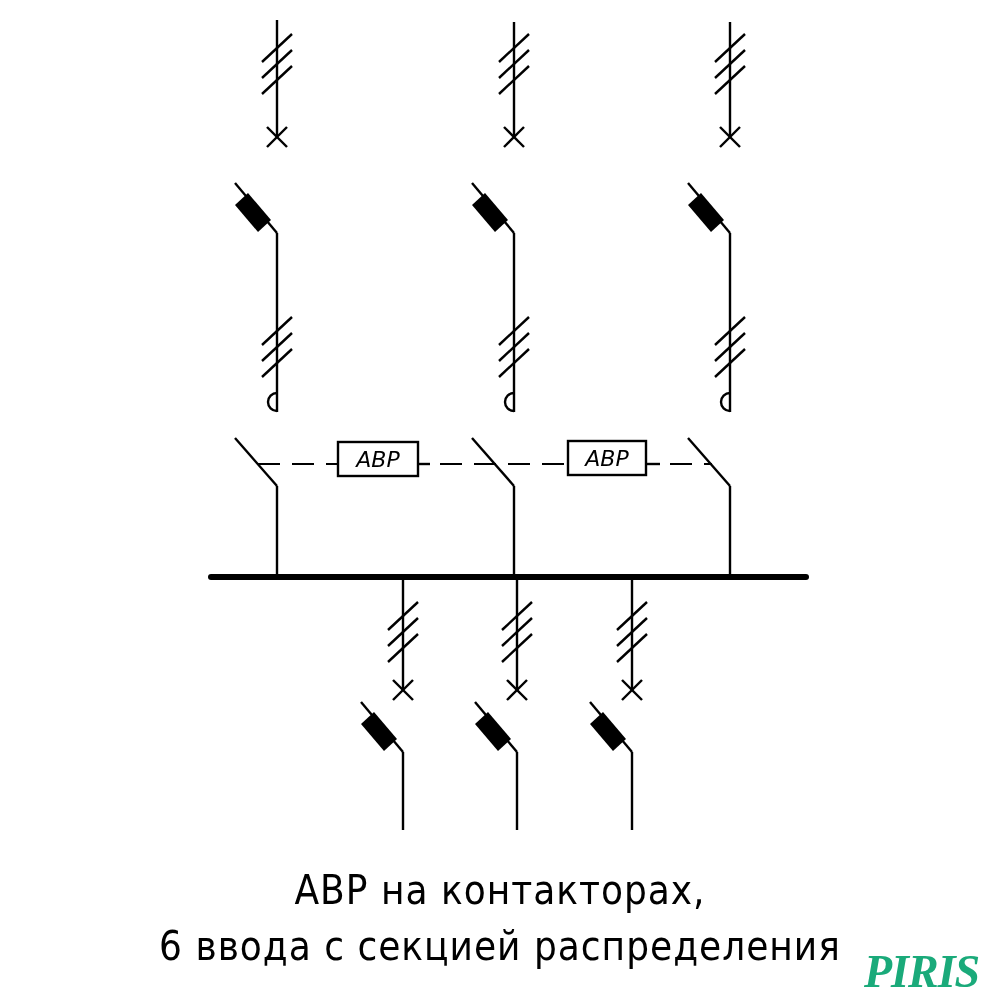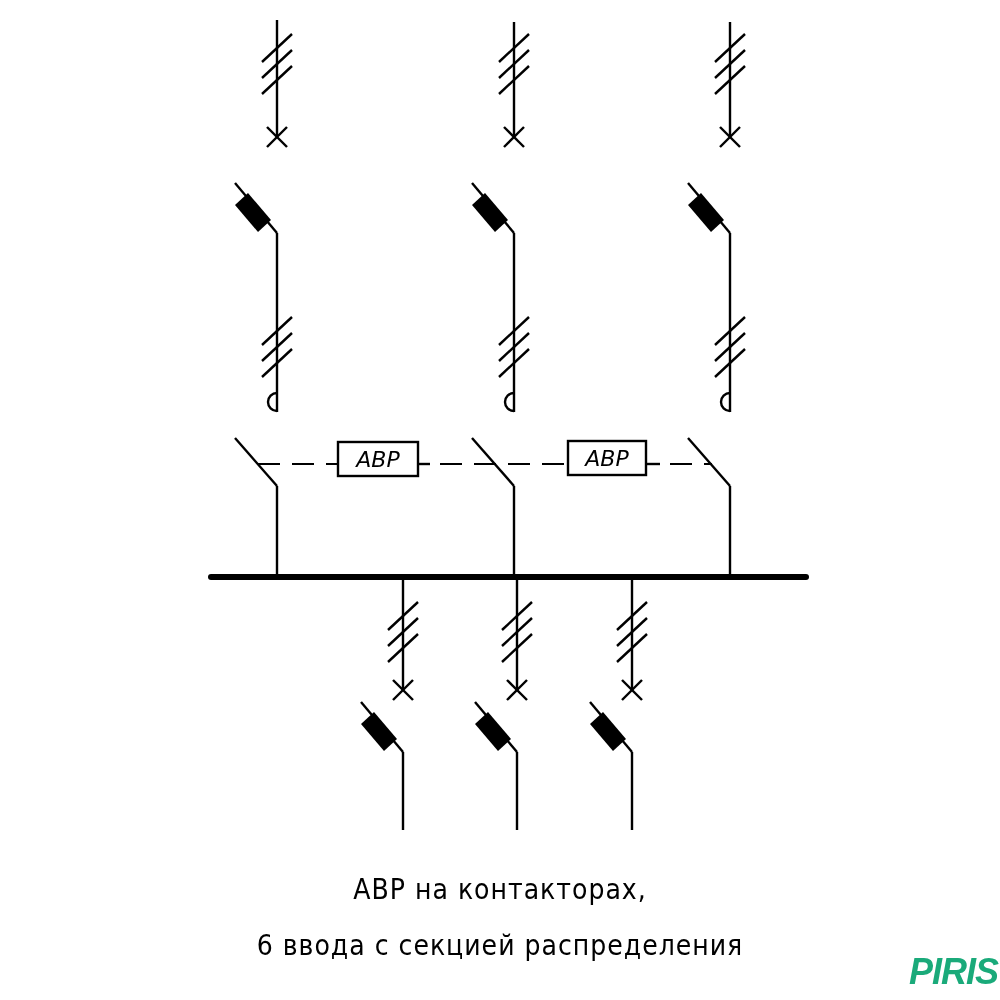--- a/index.html
+++ b/index.html
@@ -5,25 +5,25 @@
     html, body { margin: 0; padding: 0; background: #ffffff; }
     body { width: 1000px; height: 1000px; position: relative; overflow: hidden; font-family: "DejaVu Sans", sans-serif; }
     #diagram { position: absolute; left: 0; top: 0; width: 1000px; height: 1000px; }
     .ln { stroke: #000; stroke-width: 2.4; fill: none; stroke-linecap: butt; }
     .bus { stroke: #000; stroke-width: 6; stroke-linecap: round; }
     .dash { stroke: #000; stroke-width: 2.2; stroke-dasharray: 22 12; fill: none; }
     .blk { fill: #000; }
     .box { fill: #fff; stroke: #000; stroke-width: 2.4; }
     .box-label { font-family: "DejaVu Sans", sans-serif; font-style: italic; font-size: 22px; fill: #000; }
     .caption { position: absolute; left: 0; width: 1000px; text-align: center; color: #000;
-               font-family: "DejaVu Sans Condensed", "DejaVu Sans", sans-serif; font-size: 28px; letter-spacing: 1px; line-height: 56px; }
+               font-family: "DejaVu Sans Condensed", "DejaVu Sans", sans-serif; font-size: 40px; letter-spacing: 1px; line-height: 56px; }
     .caption.l1 { top: 862px; }
     .caption.l2 { top: 918px; }
-    .logo { position: absolute; left: 864px; top: 952px; font-family: Liberation Sans, sans-serif; font-weight: bold; font-style: italic;
-            font-size: 36px; letter-spacing: -1px; line-height: 40px; margin-left: 45px; }
+    .logo { position: absolute; left: 864px; top: 952px; font-family: Liberation Serif, serif; font-weight: bold; font-style: italic;
+            font-size: 46px; letter-spacing: -1px; line-height: 40px; }
   </style>
 </head>
 <body>
 
 <svg id="diagram" viewBox="0 0 1000 1000" xmlns="http://www.w3.org/2000/svg">
   <defs>
 
     <g id="tri">
       <line class="ln" x1="-15" y1="-10" x2="15" y2="-38"></line>
       <line class="ln" x1="-15" y1="6" x2="15" y2="-22"></line>

